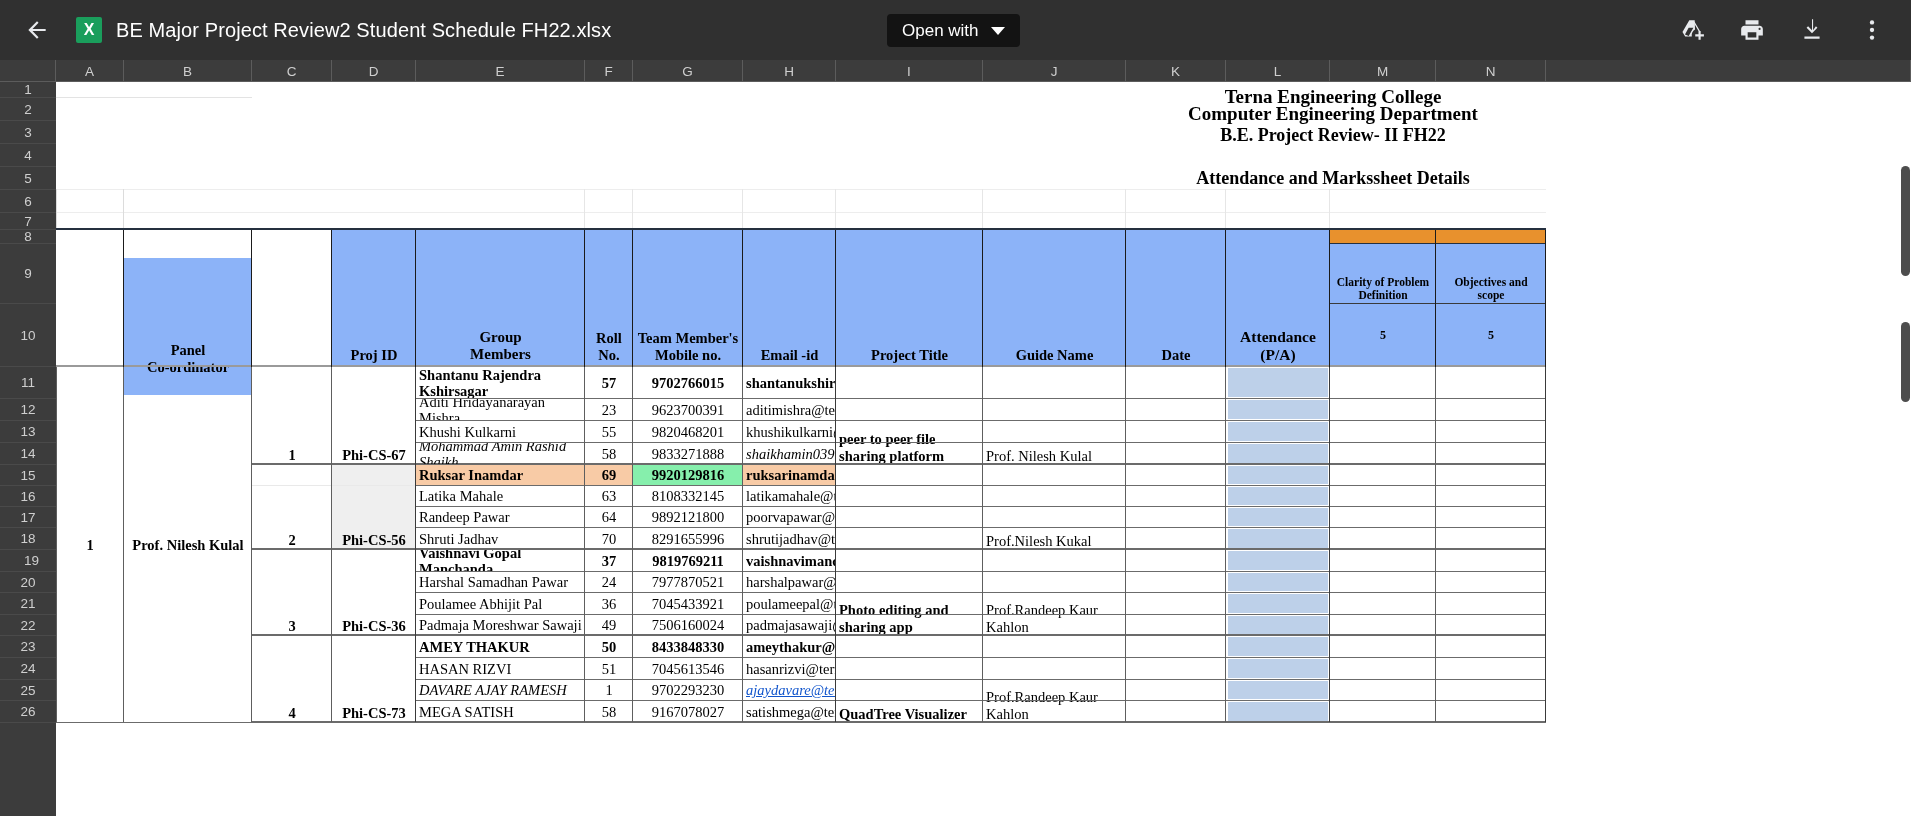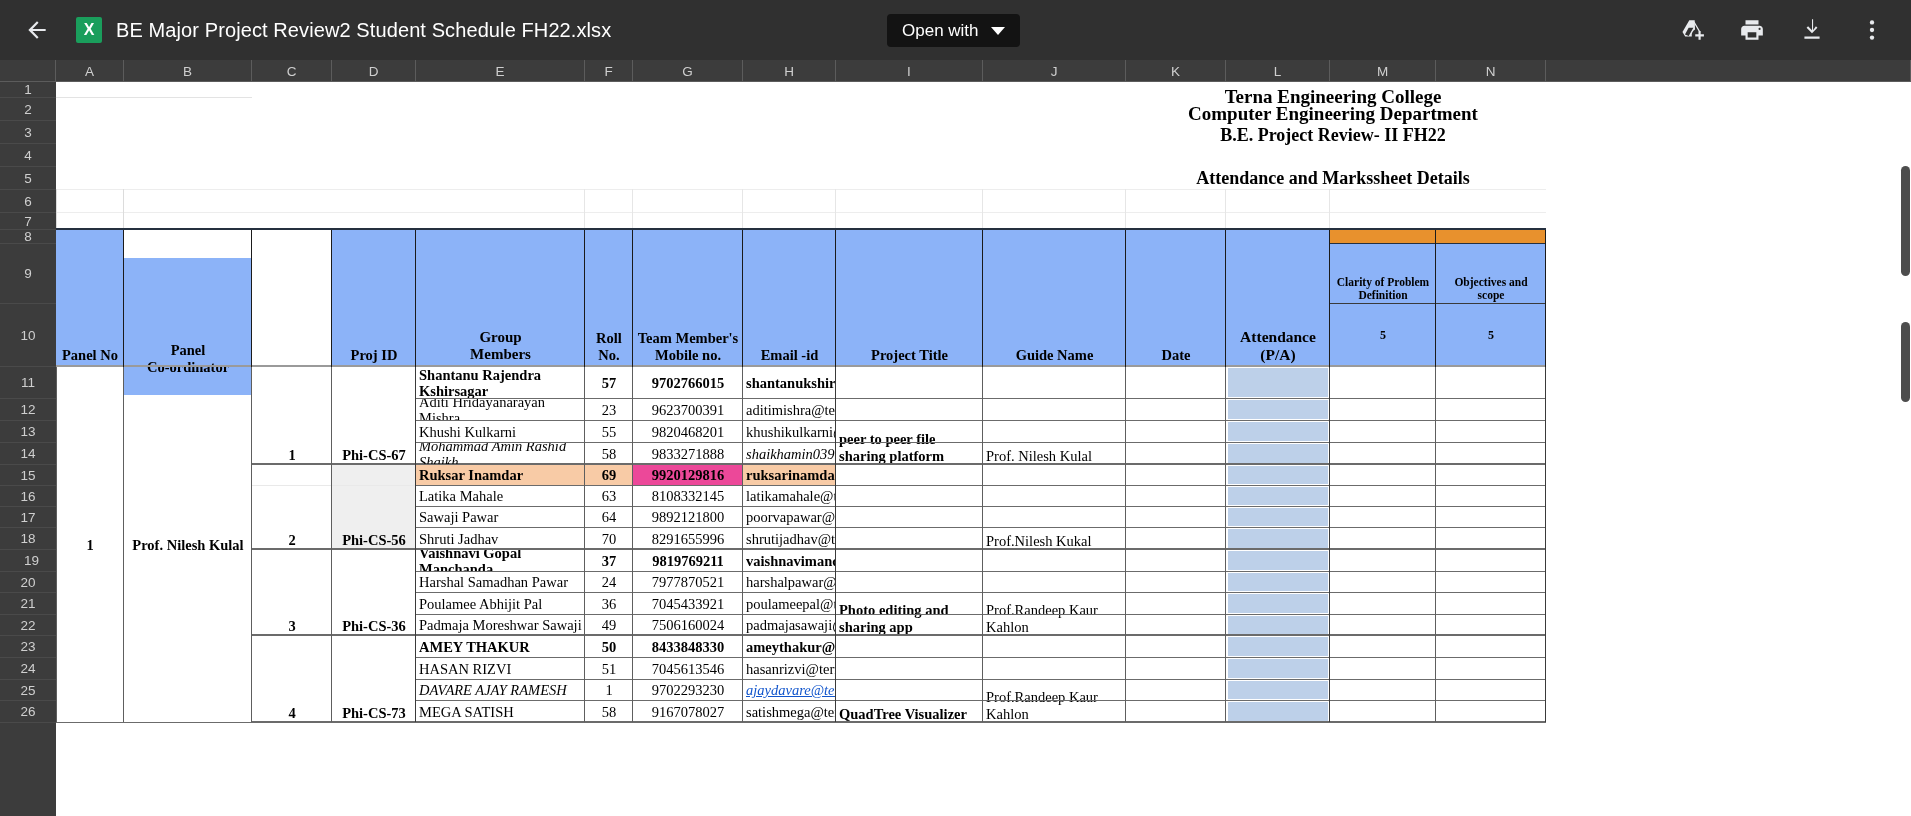--- a/index.html
+++ b/index.html
@@ -230,21 +230,20 @@
         <div class="gl" style="left: 926px; top: 107px; width: 1px; height: 40px; background: rgb(230, 230, 230);"></div>
         <div class="gl" style="left: 1069px; top: 107px; width: 1px; height: 40px; background: rgb(230, 230, 230);"></div>
         <div class="gl" style="left: 1169px; top: 107px; width: 1px; height: 40px; background: rgb(230, 230, 230);"></div>
         <div class="gl" style="left: 1273px; top: 107px; width: 1px; height: 40px; background: rgb(230, 230, 230);"></div>
         <div class="gl" style="left: 0px; top: 107px; width: 1px; height: 40px; background: rgb(220, 220, 220);"></div>
         <div class="titleline" style="left: 967px; top: 4px; width: 620px; font-size: 19px;">Terna Engineering College</div>
         <div class="titleline" style="left: 967px; top: 21px; width: 620px; font-size: 19px;">Computer Engineering Department</div>
         <div class="titleline" style="left: 967px; top: 43px; width: 620px; font-size: 18px;">B.E. Project Review- II FH22</div>
         <div class="titleline" style="left: 967px; top: 86px; width: 620px; font-size: 18px;">Attendance and Markssheet Details</div>
         <div class="cell ctr" style="left: 1274px; top: 148px; width: 216px; height: 14px; background: rgb(232, 145, 45);"></div>
-        <div class="cell btmc b" style="left: 0px; top: 148px; width: 68px; height: 137px; background: rgb(140, 179, 248); padding-bottom: 4px; font-size: 14.5px;">Panel No</div>
         <div class="cell btmc b" style="left: 68px; top: 148px; width: 128px; height: 137px; background: rgb(140, 179, 248); padding-bottom: 20px; font-size: 14.5px; margin-top: 28px;">Panel
 Co-ordinator</div>
         <div class="cell btmc b" style="left: 276px; top: 148px; width: 84px; height: 137px; background: rgb(140, 179, 248); padding-bottom: 4px; font-size: 14.5px;">Proj ID</div>
         <div class="cell btmc b" style="left: 529px; top: 148px; width: 48px; height: 137px; background: rgb(140, 179, 248); padding-bottom: 4px; font-size: 14.5px;">Roll No.</div>
         <div class="cell btmc b" style="left: 360px; top: 148px; width: 169px; height: 137px; background: rgb(140, 179, 248); padding-bottom: 4px; font-size: 15px;">Group
 Members</div>
         <div class="cell btmc b" style="left: 577px; top: 148px; width: 110px; height: 137px; background: rgb(140, 179, 248); padding-bottom: 4px; font-size: 14.5px;">Team Member's
 Mobile no.</div>
         <div class="cell btmc b" style="left: 687px; top: 148px; width: 93px; height: 137px; background: rgb(140, 179, 248); padding-bottom: 4px; font-size: 14.5px;">Email -id</div>
         <div class="cell btmc b" style="left: 780px; top: 148px; width: 147px; height: 137px; background: rgb(140, 179, 248); padding-bottom: 4px; font-size: 14.5px;">Project Title</div>
@@ -330,36 +329,36 @@
         <div class="cell lft it" style="left: 360px; top: 361px; width: 169px; height: 22px;">Mohammad Amin Rashid Shaikh</div>
         <div class="cell ctr" style="left: 529px; top: 361px; width: 48px; height: 22px;">58</div>
         <div class="cell ctr" style="left: 577px; top: 361px; width: 110px; height: 22px;">9833271888</div>
         <div class="cell lft it" style="left: 687px; top: 361px; width: 93px; height: 22px; white-space: nowrap;">shaikhamin039@gmail.com</div>
         <div class="cell ctr attend" style="left: 1172px; top: 362px; width: 100px; height: 19px;"></div>
         <div class="cell ctr" style="left: 1274px; top: 361px; width: 106px; height: 22px;"></div>
         <div class="cell ctr" style="left: 1380px; top: 361px; width: 110px; height: 22px;"></div>
         <div class="gl" style="left: 360px; top: 382px; width: 1130px; height: 1px; background: rgb(107, 107, 107);"></div>
         <div class="cell lft b " style="left: 360px; top: 383px; width: 169px; height: 21px; background: rgb(248, 203, 166);">Ruksar Inamdar</div>
         <div class="cell ctr b" style="left: 529px; top: 383px; width: 48px; height: 21px; background: rgb(248, 203, 166);">69</div>
-        <div class="cell ctr b" style="left: 577px; top: 383px; width: 110px; height: 21px; background: #ec4899;">9920129816</div>
+        <div class="cell ctr b" style="left: 577px; top: 383px; width: 110px; height: 21px; background: #86efac;">9920129816</div>
         <div class="cell lft b " style="left: 687px; top: 383px; width: 93px; height: 21px; background: rgb(248, 203, 166); white-space: nowrap;">ruksarinamdar@ternaengg.ac.in</div>
         <div class="cell ctr attend" style="left: 1172px; top: 384px; width: 100px; height: 18px;"></div>
         <div class="cell ctr" style="left: 1274px; top: 383px; width: 106px; height: 21px;"></div>
         <div class="cell ctr" style="left: 1380px; top: 383px; width: 110px; height: 21px;"></div>
         <div class="gl" style="left: 360px; top: 403px; width: 1130px; height: 1px; background: rgb(107, 107, 107);"></div>
         <div class="gl" style="left: 196px; top: 403px; width: 164px; height: 1px; background: rgb(233, 233, 233);"></div>
         <div class="cell lft" style="left: 360px; top: 404px; width: 169px; height: 21px;">Latika Mahale</div>
         <div class="cell ctr" style="left: 529px; top: 404px; width: 48px; height: 21px;">63</div>
         <div class="cell ctr" style="left: 577px; top: 404px; width: 110px; height: 21px;">8108332145</div>
         <div class="cell lft" style="left: 687px; top: 404px; width: 93px; height: 21px; white-space: nowrap;">latikamahale@ternaengg.ac.in</div>
         <div class="cell ctr attend" style="left: 1172px; top: 405px; width: 100px; height: 18px;"></div>
         <div class="cell ctr" style="left: 1274px; top: 404px; width: 106px; height: 21px;"></div>
         <div class="cell ctr" style="left: 1380px; top: 404px; width: 110px; height: 21px;"></div>
         <div class="gl" style="left: 360px; top: 424px; width: 1130px; height: 1px; background: rgb(107, 107, 107);"></div>
-        <div class="cell lft" style="left: 360px; top: 425px; width: 169px; height: 21px;">Sawaji Pawar</div>
+        <div class="cell lft" style="left: 360px; top: 425px; width: 169px; height: 21px;">Randeep Pawar</div>
         <div class="cell ctr" style="left: 529px; top: 425px; width: 48px; height: 21px;">64</div>
         <div class="cell ctr" style="left: 577px; top: 425px; width: 110px; height: 21px;">9892121800</div>
         <div class="cell lft" style="left: 687px; top: 425px; width: 93px; height: 21px; white-space: nowrap;">poorvapawar@ternaengg.ac.in</div>
         <div class="cell ctr attend" style="left: 1172px; top: 426px; width: 100px; height: 18px;"></div>
         <div class="cell ctr" style="left: 1274px; top: 425px; width: 106px; height: 21px;"></div>
         <div class="cell ctr" style="left: 1380px; top: 425px; width: 110px; height: 21px;"></div>
         <div class="gl" style="left: 360px; top: 445px; width: 1130px; height: 1px; background: rgb(107, 107, 107);"></div>
         <div class="cell lft" style="left: 360px; top: 446px; width: 169px; height: 22px;">Shruti Jadhav</div>
         <div class="cell ctr" style="left: 529px; top: 446px; width: 48px; height: 22px;">70</div>
         <div class="cell ctr" style="left: 577px; top: 446px; width: 110px; height: 22px;">8291655996</div>

